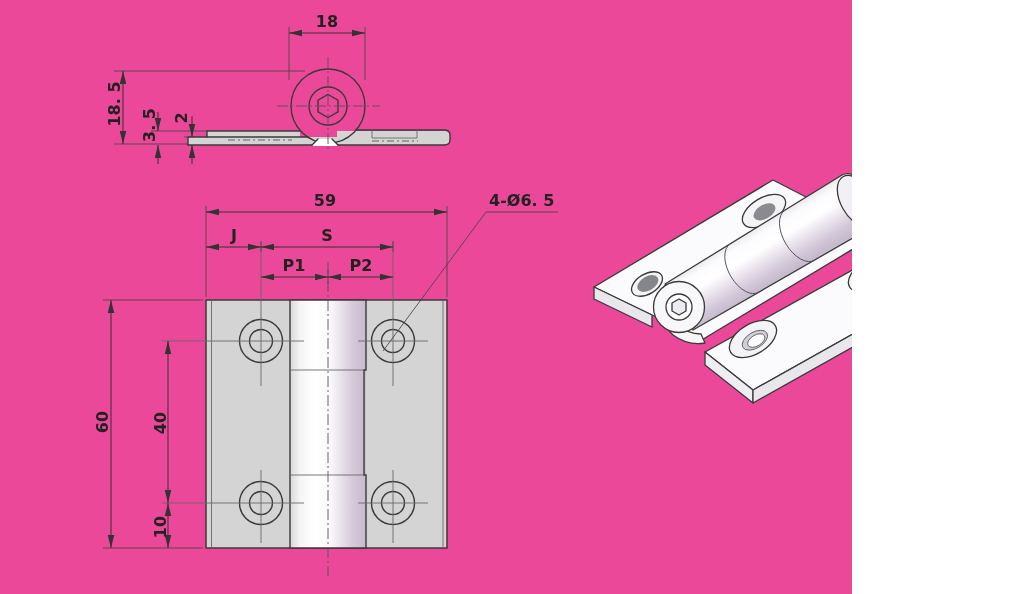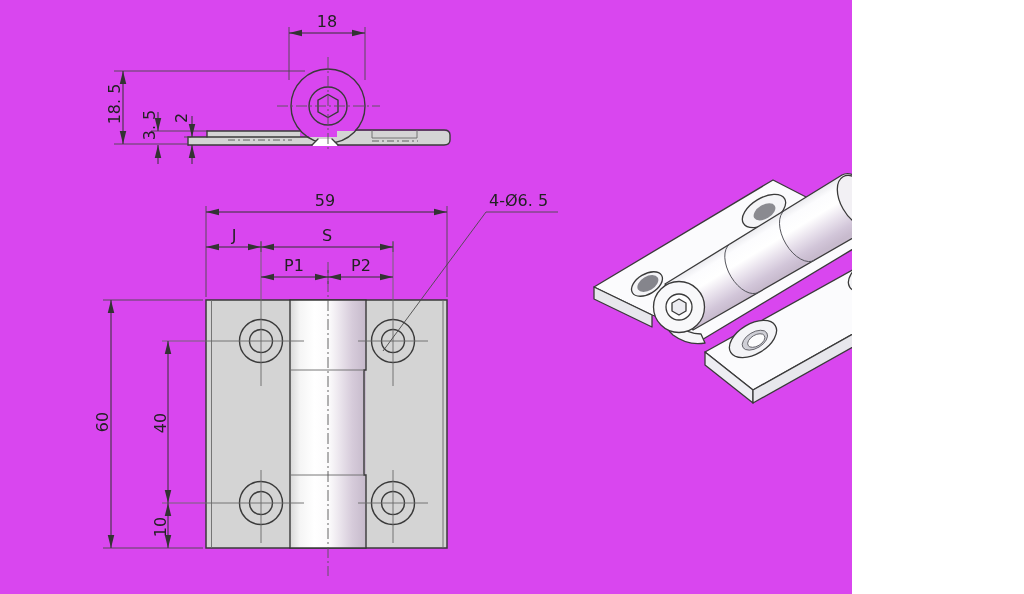--- a/index.html
+++ b/index.html
@@ -1,17 +1,17 @@
 <!DOCTYPE html>
 <html><head>
 <meta charset="utf-8">
 <style>
   html,body{margin:0;padding:0;background:#ffffff;}
-  .canvas{position:relative;width:852px;height:594px;background:#d946ef;overflow:hidden;
-          font-family:"DejaVu Sans","Liberation Sans",sans-serif;}
+  .canvas{position:relative;width:852px;height:594px;background:#ec4899;overflow:hidden;
+          font-family:"DejaVu Sans","Liberation Sans",sans-serif;font-weight:bold;}
   svg{position:absolute;left:0;top:0;}
   text{fill:#222222;font-family:"DejaVu Sans","Liberation Sans",sans-serif;font-size:16px;}
   .dim{stroke:#333333;stroke-width:1;fill:none;marker-start:url(#arr);marker-end:url(#arr);}
   .dimE{stroke:#333333;stroke-width:1;fill:none;marker-end:url(#arr);}
   .ext{stroke:#4a4a4a;stroke-width:0.9;fill:none;}
   .out{stroke:#3a3a3a;stroke-width:1.4;fill:none;stroke-linecap:round;}
   .thin{stroke:#6a6a6a;stroke-width:0.9;fill:none;}
   .cl{stroke:#555555;stroke-width:0.9;fill:none;stroke-dasharray:11 3 2 3;}
   .iso{stroke:#3a3a3a;stroke-width:1.3;stroke-linejoin:round;}
 </style>

